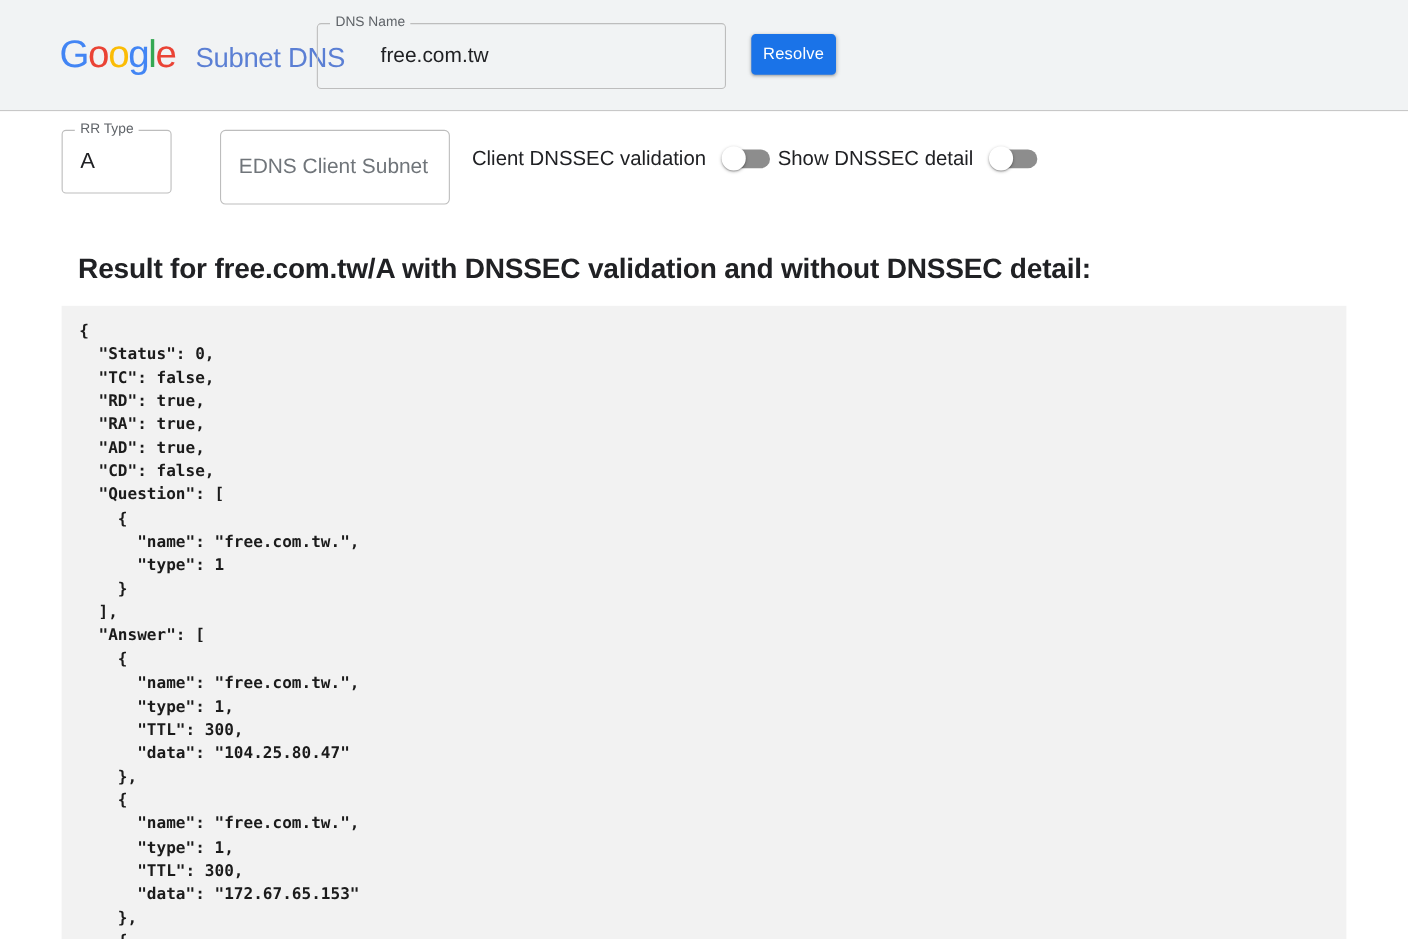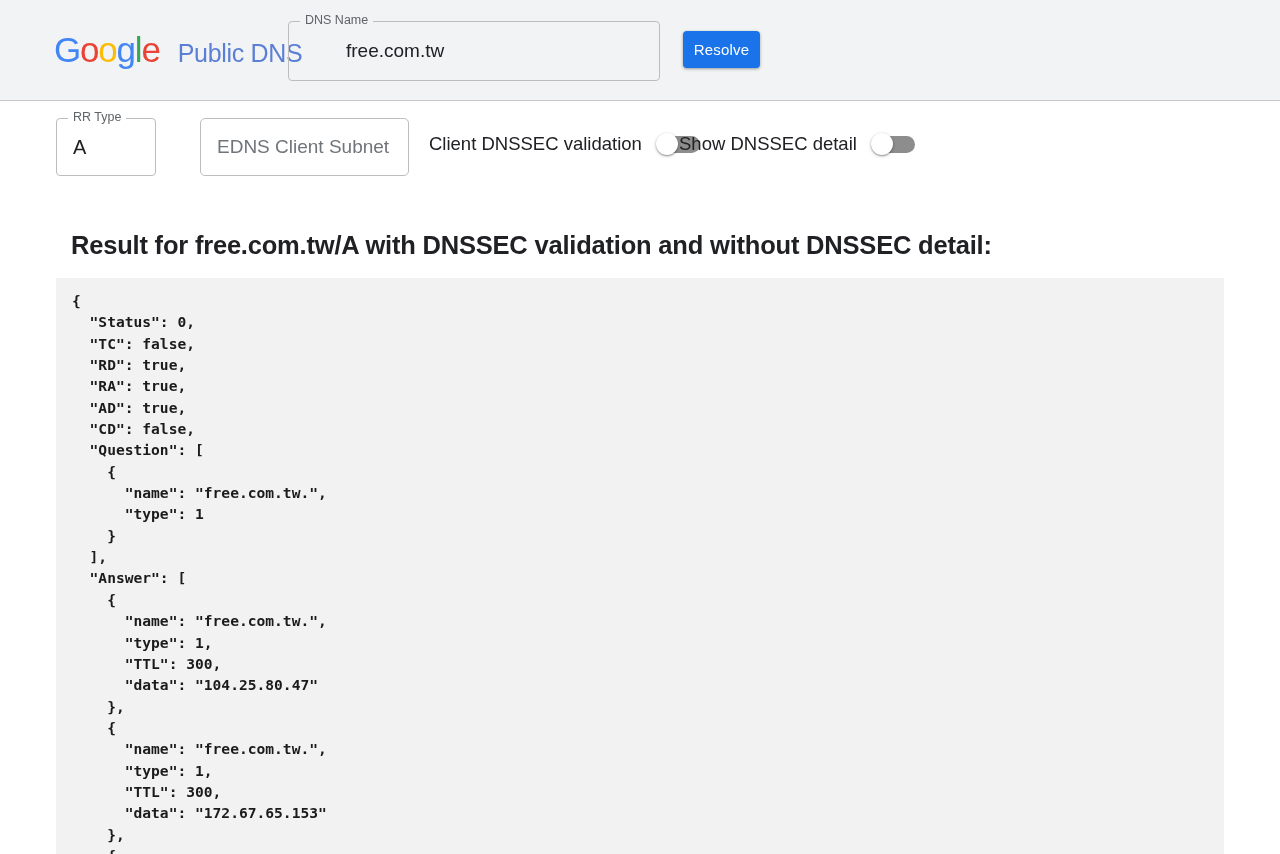--- a/index.html
+++ b/index.html
@@ -125,34 +125,34 @@
     width: 100px;
     height: 58px;
   }
   #rr-type-field input { font-size: 20px; }
 
   #edns-field {
     position: absolute;
     left: 200px;
     top: 17px;
     width: 209px;
-    height: 58px;
+    height: 68px;
     border-radius: 5px;
   }
   #edns-field input { font-size: 19px; }
 
   .toggle-group {
     position: absolute;
     display: flex;
     align-items: center;
     top: 32px;
     gap: 14px;
   }
   #toggle-disable-dnssec { left: 429px; }
-  #toggle-show-detail { left: 679px; }
+  #toggle-show-detail { left: 707px; }
 
   .toggle-label {
     font-size: 18.5px;
     color: #202124;
     white-space: nowrap;
   }
 
   .switch {
     position: relative;
     width: 44px;
@@ -216,21 +216,21 @@
 </style>
 </head>
 <body>
 
 <div class="header">
 
   <div class="logo-wrap">
     <div class="google-logo">
       <span class="g1">G</span><span class="g2">o</span><span class="g3">o</span><span class="g4">g</span><span class="g5">l</span><span class="g6">e</span>
     </div>
-    <div class="public-dns">Public DNS</div>
+    <div class="public-dns">Subnet DNS</div>
   </div>
 
   <div class="field" id="dns-name-field">
     <span class="legend">DNS Name</span>
     <input type="text" value="free.com.tw" style="">
   </div>
 
   <button class="resolve-btn">Resolve</button>
 </div>
 

